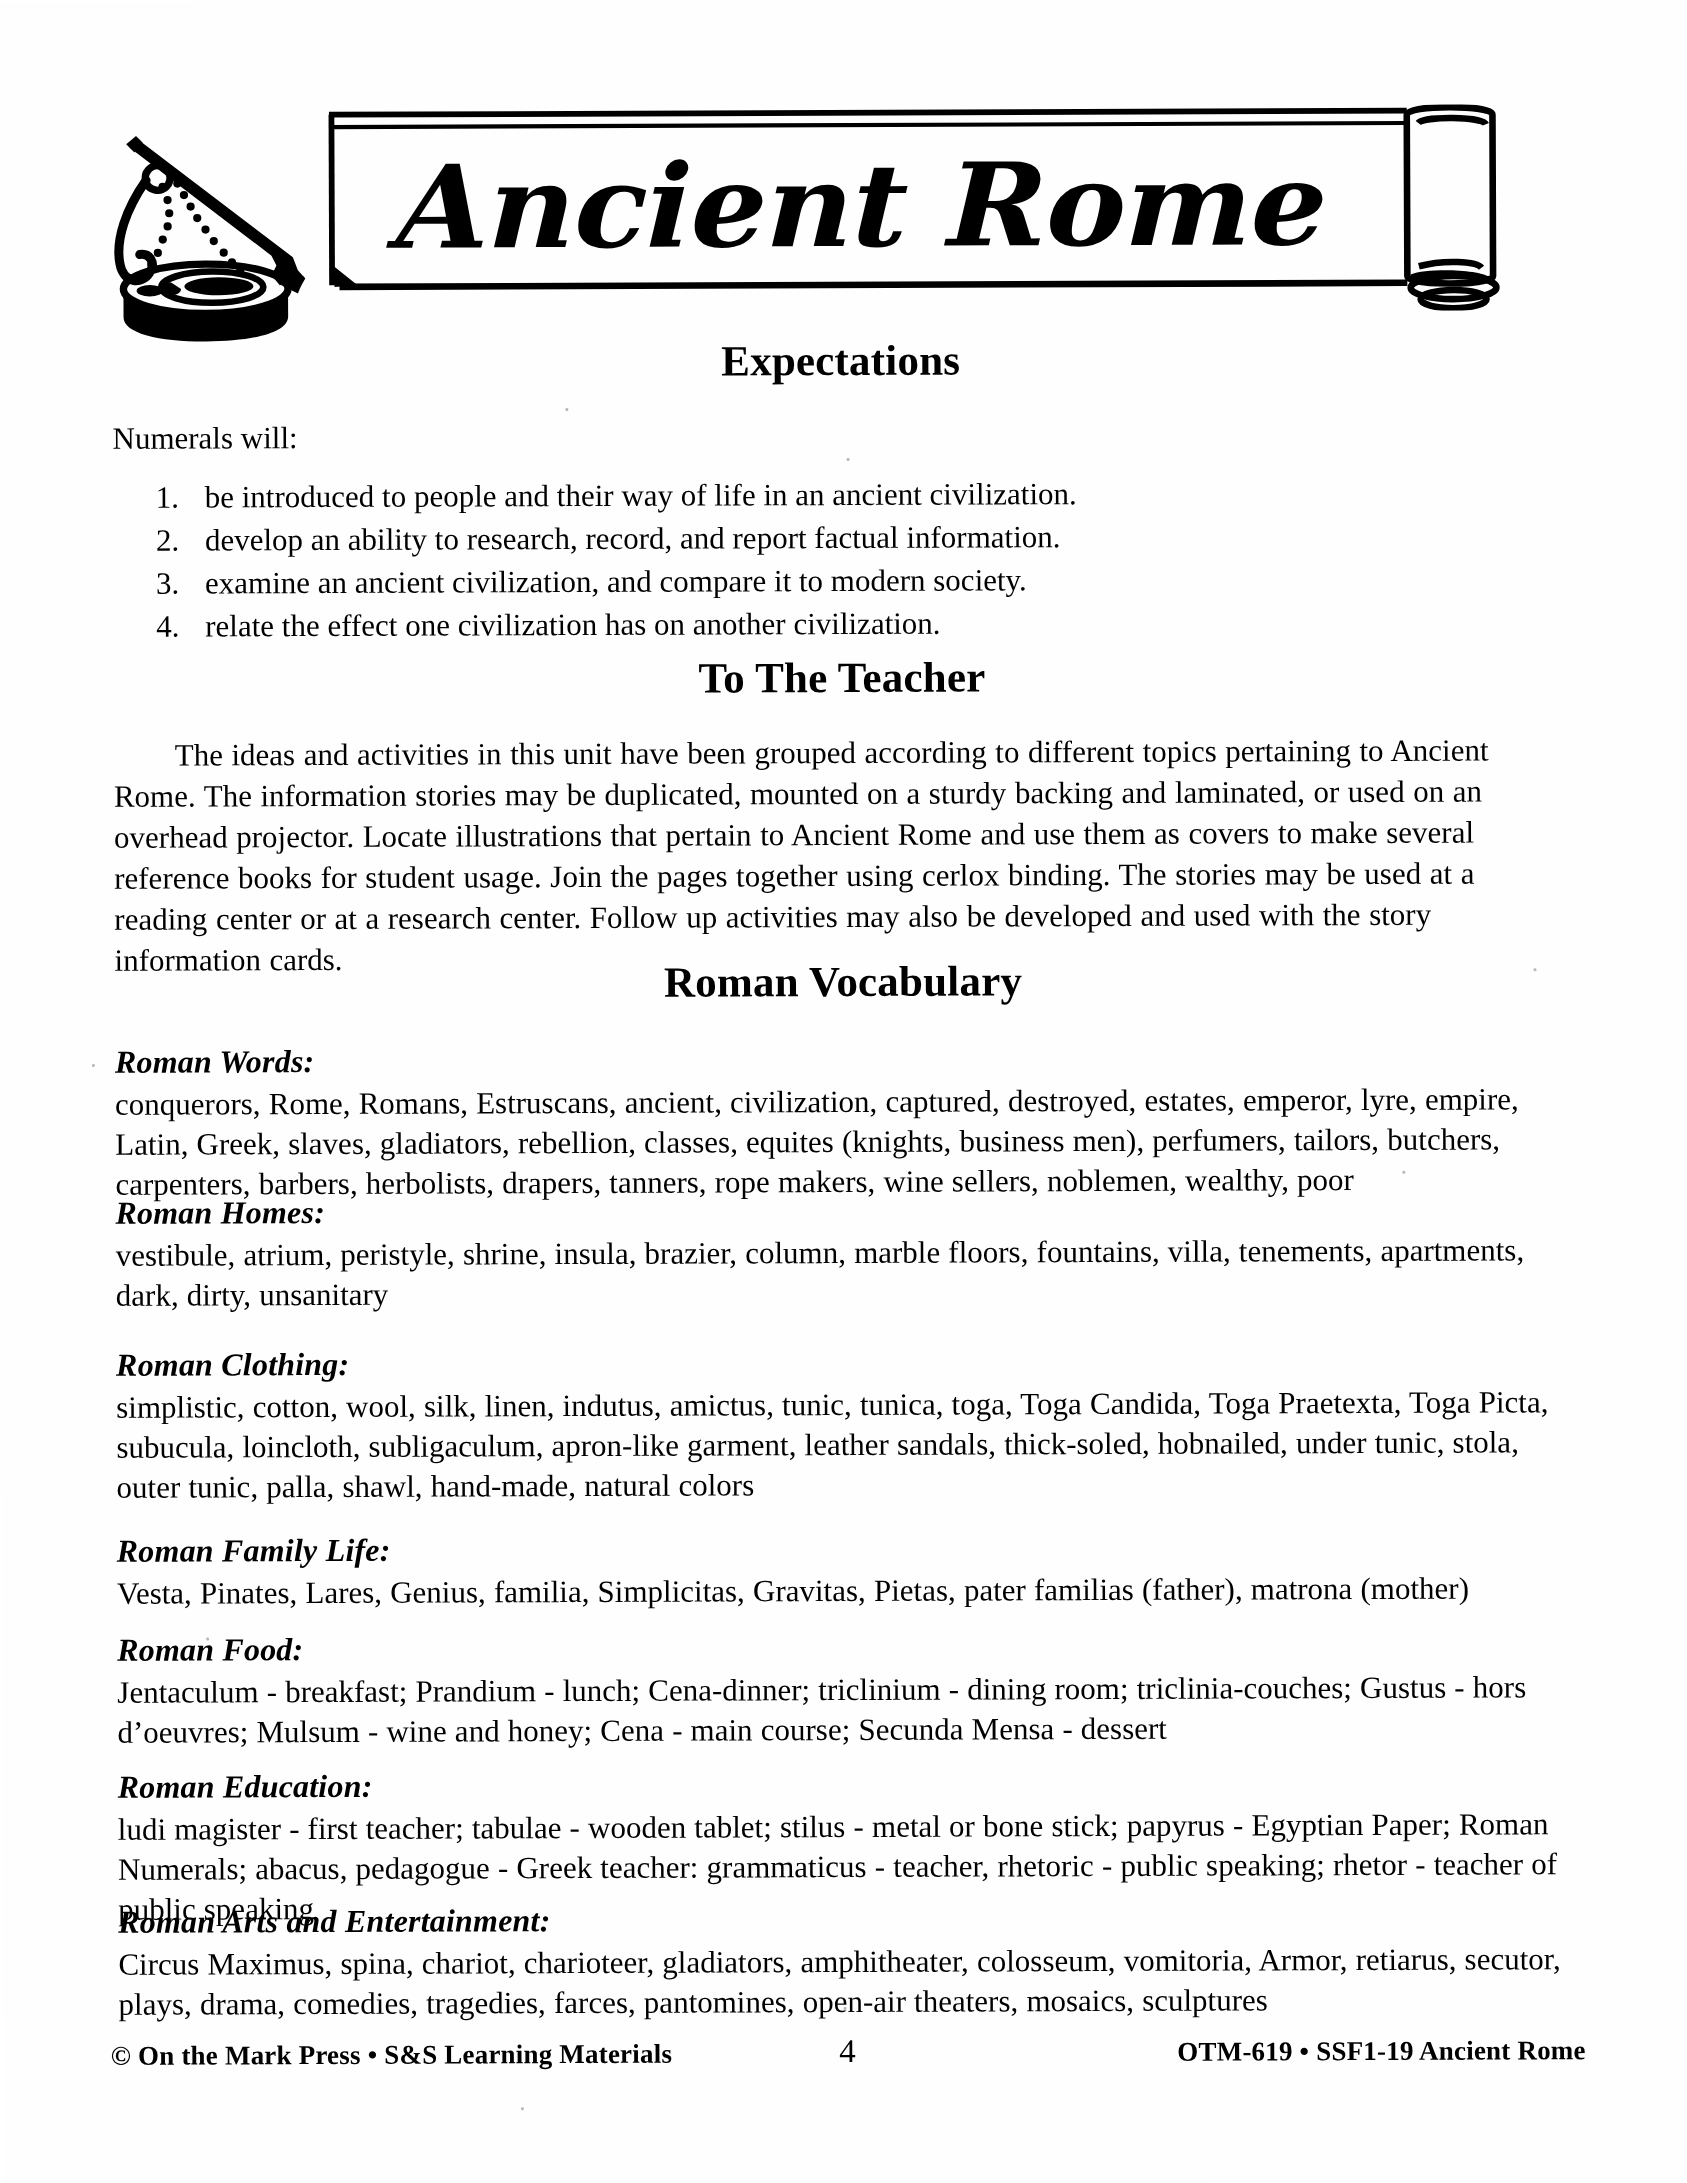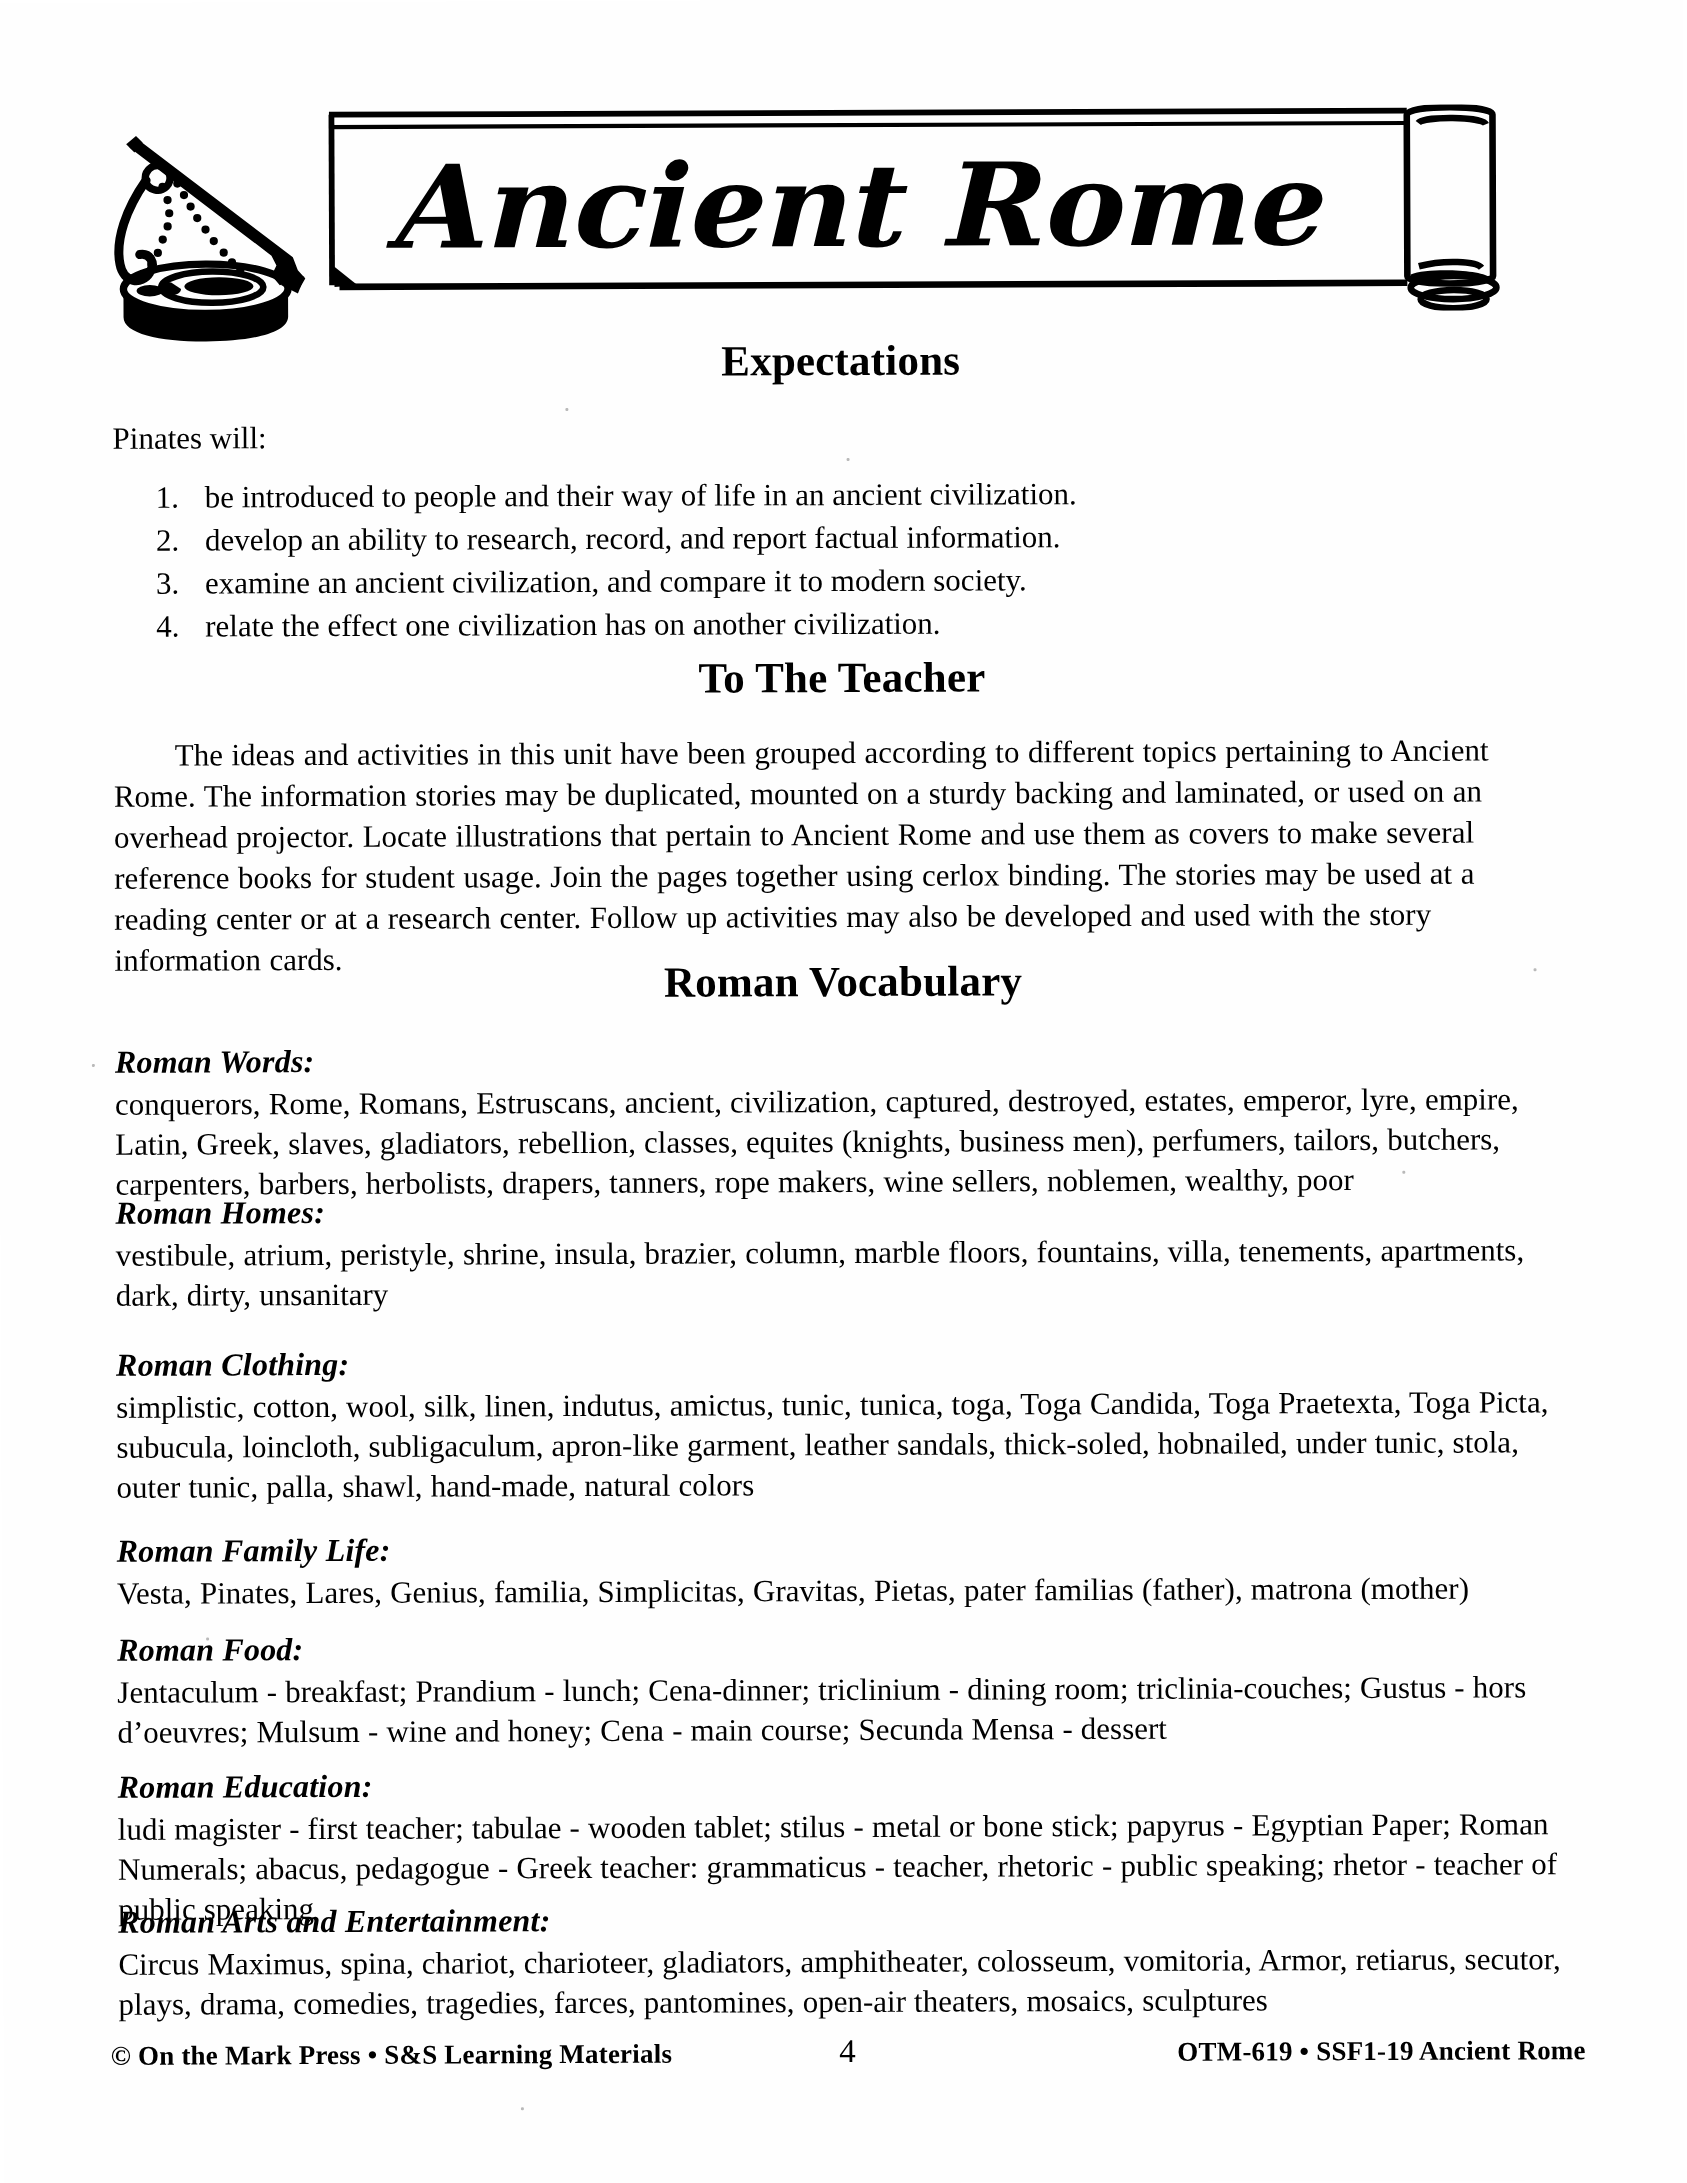--- a/index.html
+++ b/index.html
@@ -257,21 +257,21 @@
       <div class="scroll-title">
         <span>Ancient Rome</span>
       </div>
     </div>
   </div>
 
   <div class="content">
 
     <h2 class="section-heading" style="top:0; position:absolute; left:0; width:1687px; top:336px;">Expectations</h2>
 
-    <div class="students-will" style="top:417px;">Pinates will:</div>
+    <div class="students-will" style="top:417px;">Numerals will:</div>
 
     <ol class="expectations" style="top:475px;">
       <li>be introduced to people and their way of life in an ancient civilization.</li>
       <li>develop an ability to research, record, and report factual information.</li>
       <li>examine an ancient civilization, and compare it to modern society.</li>
       <li>relate the effect one civilization has on another civilization.</li>
     </ol>
 
     <h2 class="section-heading" style="position:absolute; left:0; width:1687px; top:653px;">To The Teacher</h2>
 

